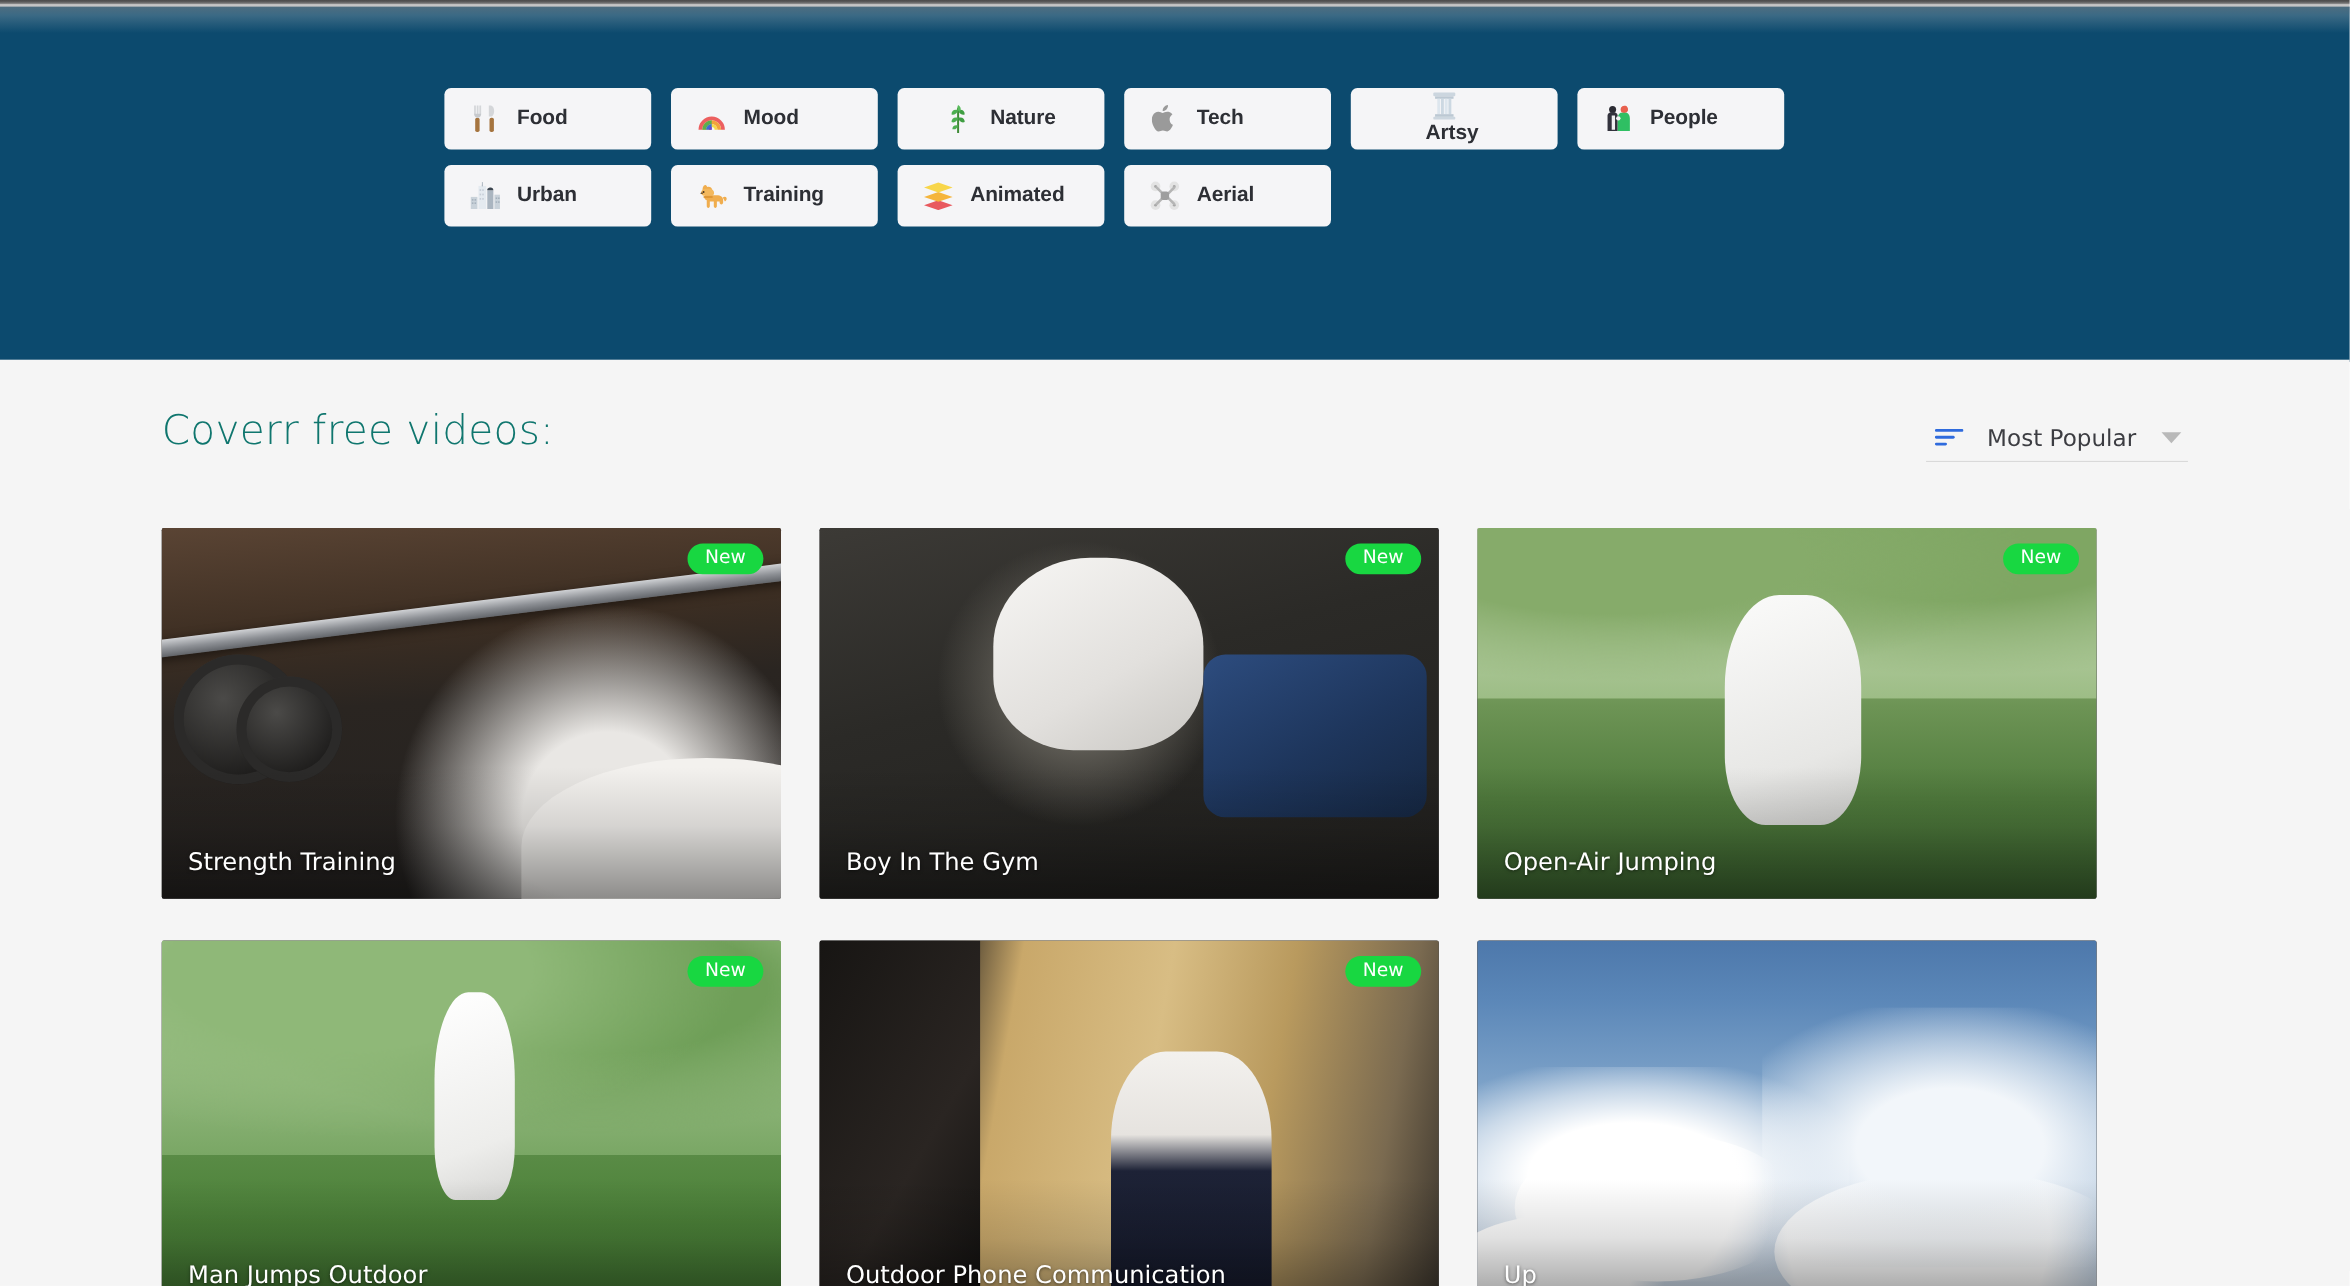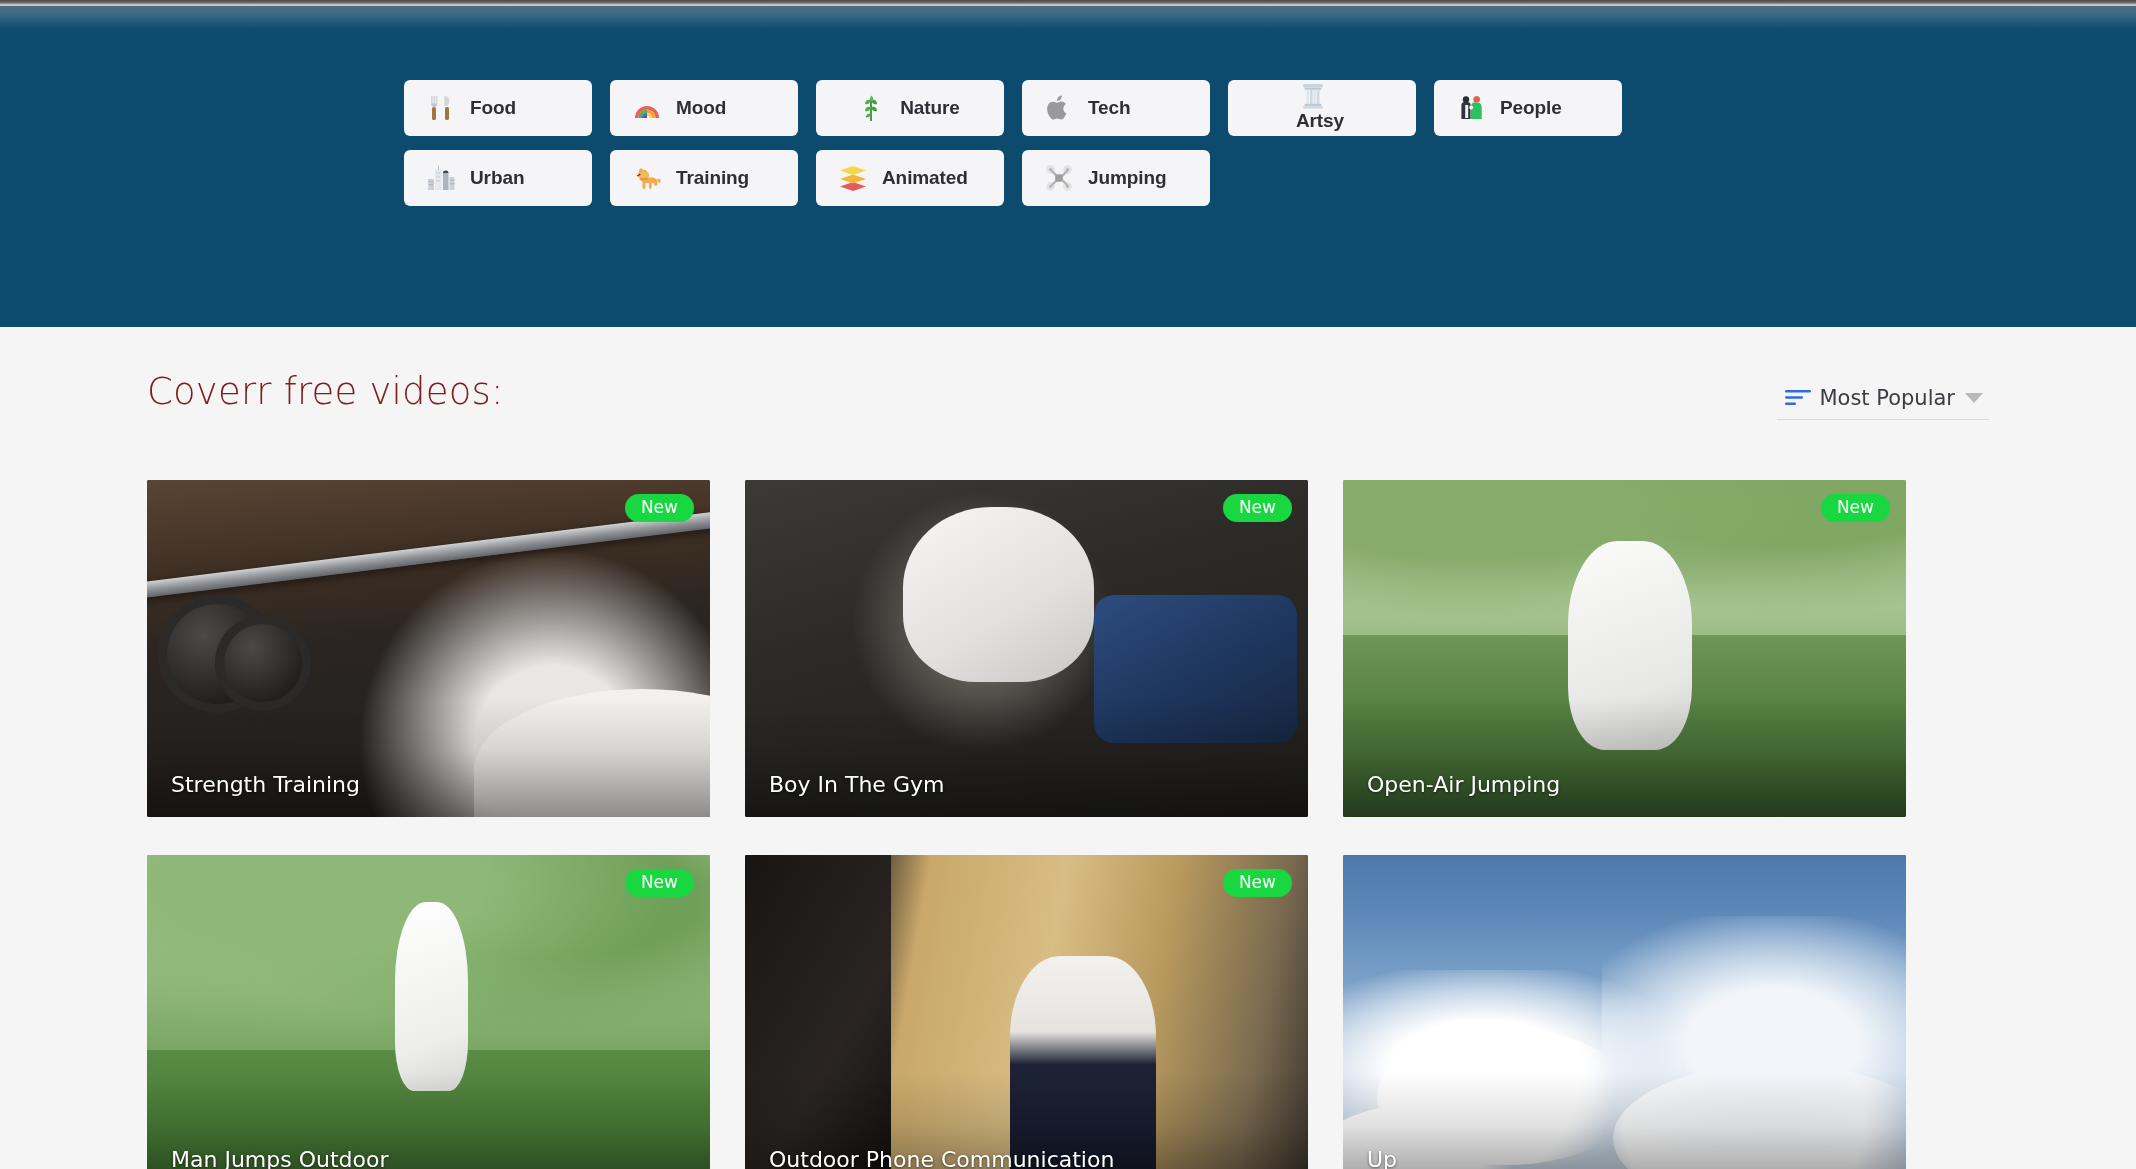--- a/index.html
+++ b/index.html
@@ -108,35 +108,35 @@
     left: 147px;
     width: 1842px;
     height: 58px;
   }
   .vid-title {
     position: absolute;
     left: 0;
     top: 0;
     font-size: 37px;
     font-weight: 300;
-    color: #7f1d1d;
+    color: #0f766e;
     letter-spacing: 0.2px;
     font-family: "DejaVu Sans", "Liberation Sans", sans-serif;
   }
   .sort-ctl {
     position: absolute;
     right: 0;
     top: 6px;
     display: flex;
     align-items: center;
     height: 44px;
     padding: 0 6px 0 8px;
     border-bottom: 1px solid #d9d9d9;
     cursor: pointer;
-    gap: 8px;
+    gap: 21px;
   }
   .sort-ico { width: 26px; height: 18px; display: block; flex: 0 0 auto; }
   .sort-label {
     font-size: 21px;
     color: #3c3d42;
     font-weight: 400;
     white-space: nowrap;
     font-family: "DejaVu Sans", "Liberation Sans", sans-serif;
   }
   .caret {
@@ -462,21 +462,21 @@
             <circle cx="5.5" cy="22.5" r="4.4" fill="#e3e3e3"></circle>
             <circle cx="22.5" cy="22.5" r="4.4" fill="#e3e3e3"></circle>
             <circle cx="5.5" cy="5.5" r="1.3" fill="#a8a8a8"></circle>
             <circle cx="22.5" cy="5.5" r="1.3" fill="#a8a8a8"></circle>
             <circle cx="5.5" cy="22.5" r="1.3" fill="#a8a8a8"></circle>
             <circle cx="22.5" cy="22.5" r="1.3" fill="#a8a8a8"></circle>
             <path d="M6.6 6.6l5 5m10.8-5l-5 5M6.6 21.4l5-5m10.8 5l-5-5" stroke="#b5b5b5" stroke-width="2.4" stroke-linecap="round"></path>
             <rect x="10.2" y="10.2" width="7.6" height="7.6" rx="2.4" fill="#9e9e9e"></rect>
           </svg>
         </span>
-        <span class="chip-label">Jumping</span>
+        <span class="chip-label">Aerial</span>
       </div>
 
 
     </div>
   </div>
 </div>
 
 <div class="videos-band">
 
   <div class="vid-head">

